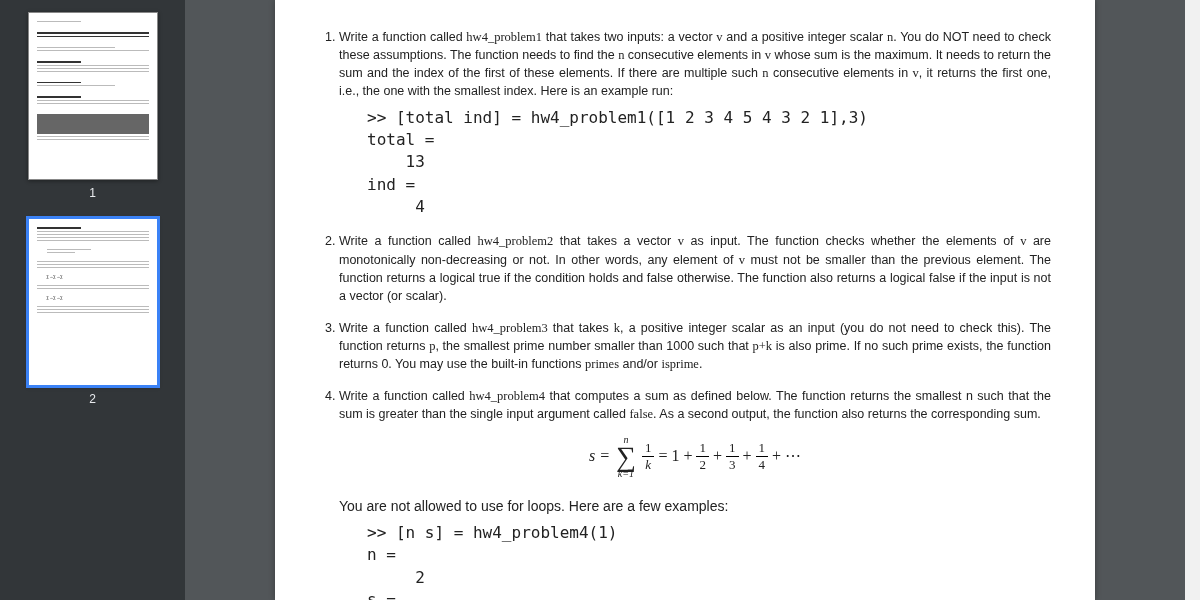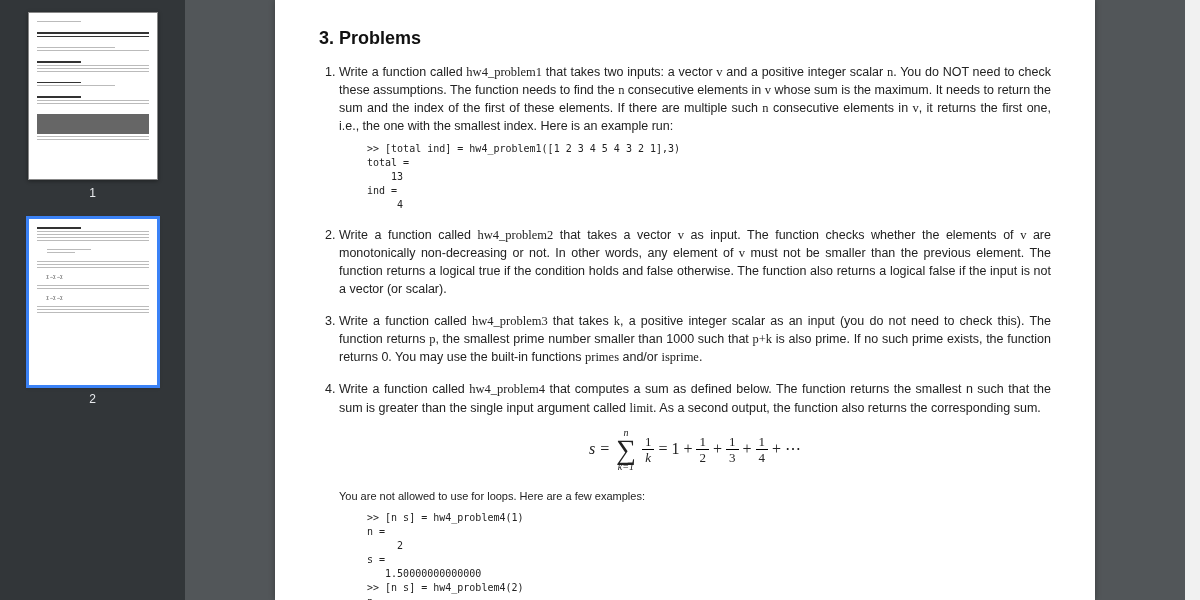--- a/index.html
+++ b/index.html
@@ -15,31 +15,31 @@
   .tline.med{width:70%;}
   .tblock{height:14px;background:#e3e3e3;margin:2px 0;}
   .tblock.dark{background:#666;}
   .tspace{height:6px;}
   .content{flex:1;background:#525659;overflow-y:auto;padding:0;display:flex;justify-content:center;}
   .page{background:#fff;width:820px;min-height:580px;margin:0;box-shadow:0 0 6px rgba(0,0,0,.3);padding:28px 44px;box-sizing:border-box;}
   .page h2{font-size:18px;font-weight:600;margin:0 0 14px 0;color:#111;}
   .problist{margin:0;padding-left:20px;font-size:12.5px;line-height:1.45;color:#222;}
   .problist>li{margin-bottom:14px;text-align:justify;}
   .code{font-family:Liberation Serif, serif;}
-  .codeblock{font-family:Consolas,Menlo,monospace;font-size:10px;white-space:pre;margin:6px 0 6px 28px;line-height:1.4;}
+  .codeblock{font-family:Consolas,Menlo,monospace;font-size:16px;white-space:pre;margin:6px 0 6px 28px;line-height:1.4;}
   .under{}
   .formula{text-align:center;font-family:"Cambria Math",Georgia,serif;font-size:16px;margin:10px 0 6px 0;line-height:1.2;}
   .frac{display:inline-block;vertical-align:middle;text-align:center;font-size:13px;}
   .frac .num{display:block;border-bottom:1px solid #000;padding:0 3px;}
   .frac .den{display:block;padding:0 3px;}
   .sum{display:inline-block;vertical-align:middle;text-align:center;margin:0 2px;}
   .sum .top{display:block;font-size:10px;font-style:italic;}
   .sum .sym{display:block;font-size:28px;line-height:22px;}
   .sum .bot{display:block;font-size:10px;font-style:italic;}
-  .note{font-size:11px;margin:16px 0 6px 0;}
+  .note{font-size:14px;margin:16px 0 6px 0;}
   .scrollbar-track{width:15px;background:#f1f1f1;flex-shrink:0;}
 </style>
 </head>
 <body>
 
 <div class="viewer">
 
   <div class="sidebar">
     <div class="thumb-wrap">
       <div class="thumb">
@@ -94,42 +94,41 @@
         <div class="tline"></div>
           <div class="tline"></div>
           <div class="tline"></div>
       </div>
       <div class="thumb-num">2</div>
     </div>
   </div>
 
   <div class="content">
     <div class="page">
-      <h2>3. Problems</h2>
       <ol class="problist">
 
         <li>
           <span>Write a function called </span><span class="code">hw4_problem1</span><span> that takes two inputs: a vector </span><span class="code">v</span><span> and a positive integer scalar </span><span class="code">n</span><span>. You do </span><span class="under">NOT</span><span> need to check these assumptions. The function needs to find the </span><span class="code">n</span><span> consecutive elements in </span><span class="code">v</span><span> whose sum is the maximum. It needs to return the sum and the index of the first of these elements. If there are multiple such </span><span class="code">n</span><span> consecutive elements in </span><span class="code">v</span><span>, it returns the first one, i.e., the one with the smallest index. Here is an example run:</span>
           <div class="codeblock">&gt;&gt; [total ind] = hw4_problem1([1 2 3 4 5 4 3 2 1],3)
 total =
     13
 ind =
      4</div>
         </li>
 
         <li>
           <span>Write a function called </span><span class="code">hw4_problem2</span><span> that takes a vector </span><span class="code">v</span><span> as input. The function checks whether the elements of </span><span class="code">v</span><span> are monotonically non-decreasing or not. In other words, any element of </span><span class="code">v</span><span> must not be smaller than the previous element. The function returns a </span><span class="under">logical</span><span> true if the condition holds and false otherwise. The function also returns a </span><span class="under">logical</span><span> false if the input is not a vector (or scalar).</span>
         </li>
 
         <li>
           <span>Write a function called </span><span class="code">hw4_problem3</span><span> that takes </span><span class="code">k</span><span>, a positive integer scalar as an input (you do </span><span class="under">not</span><span> need to check this). The function returns </span><span class="code">p</span><span>, the smallest prime number smaller than 1000 such that </span><span class="code">p+k</span><span> is also prime. If no such prime exists, the function returns 0. You may use the built-in functions </span><span class="code">primes</span><span> and/or </span><span class="code">isprime</span><span>.</span>
         </li>
 
         <li>
-          <span>Write a function called </span><span class="code">hw4_problem4</span><span> that computes a sum as defined below. The function returns the smallest n such that the sum is greater than the single input argument called </span><span class="code">limit</span><span>. As a second output, the function also returns the corresponding sum.</span>
+          <span>Write a function called </span><span class="code">hw4_problem4</span><span> that computes a sum as defined below. The function returns the smallest n such that the sum is greater than the single input argument called </span><span class="code">false</span><span>. As a second output, the function also returns the corresponding sum.</span>
           <div class="formula">
             <span style="font-style:italic;">s =</span>
             <span class="sum">
               <span class="top">n</span>
               <span class="sym">∑</span>
               <span class="bot">k=1</span>
             </span>
             <span class="frac"><span class="num">1</span><span class="den" style="font-style:italic;">k</span></span>
             <span>= 1 +</span>
             <span class="frac"><span class="num">1</span><span class="den">2</span></span>

